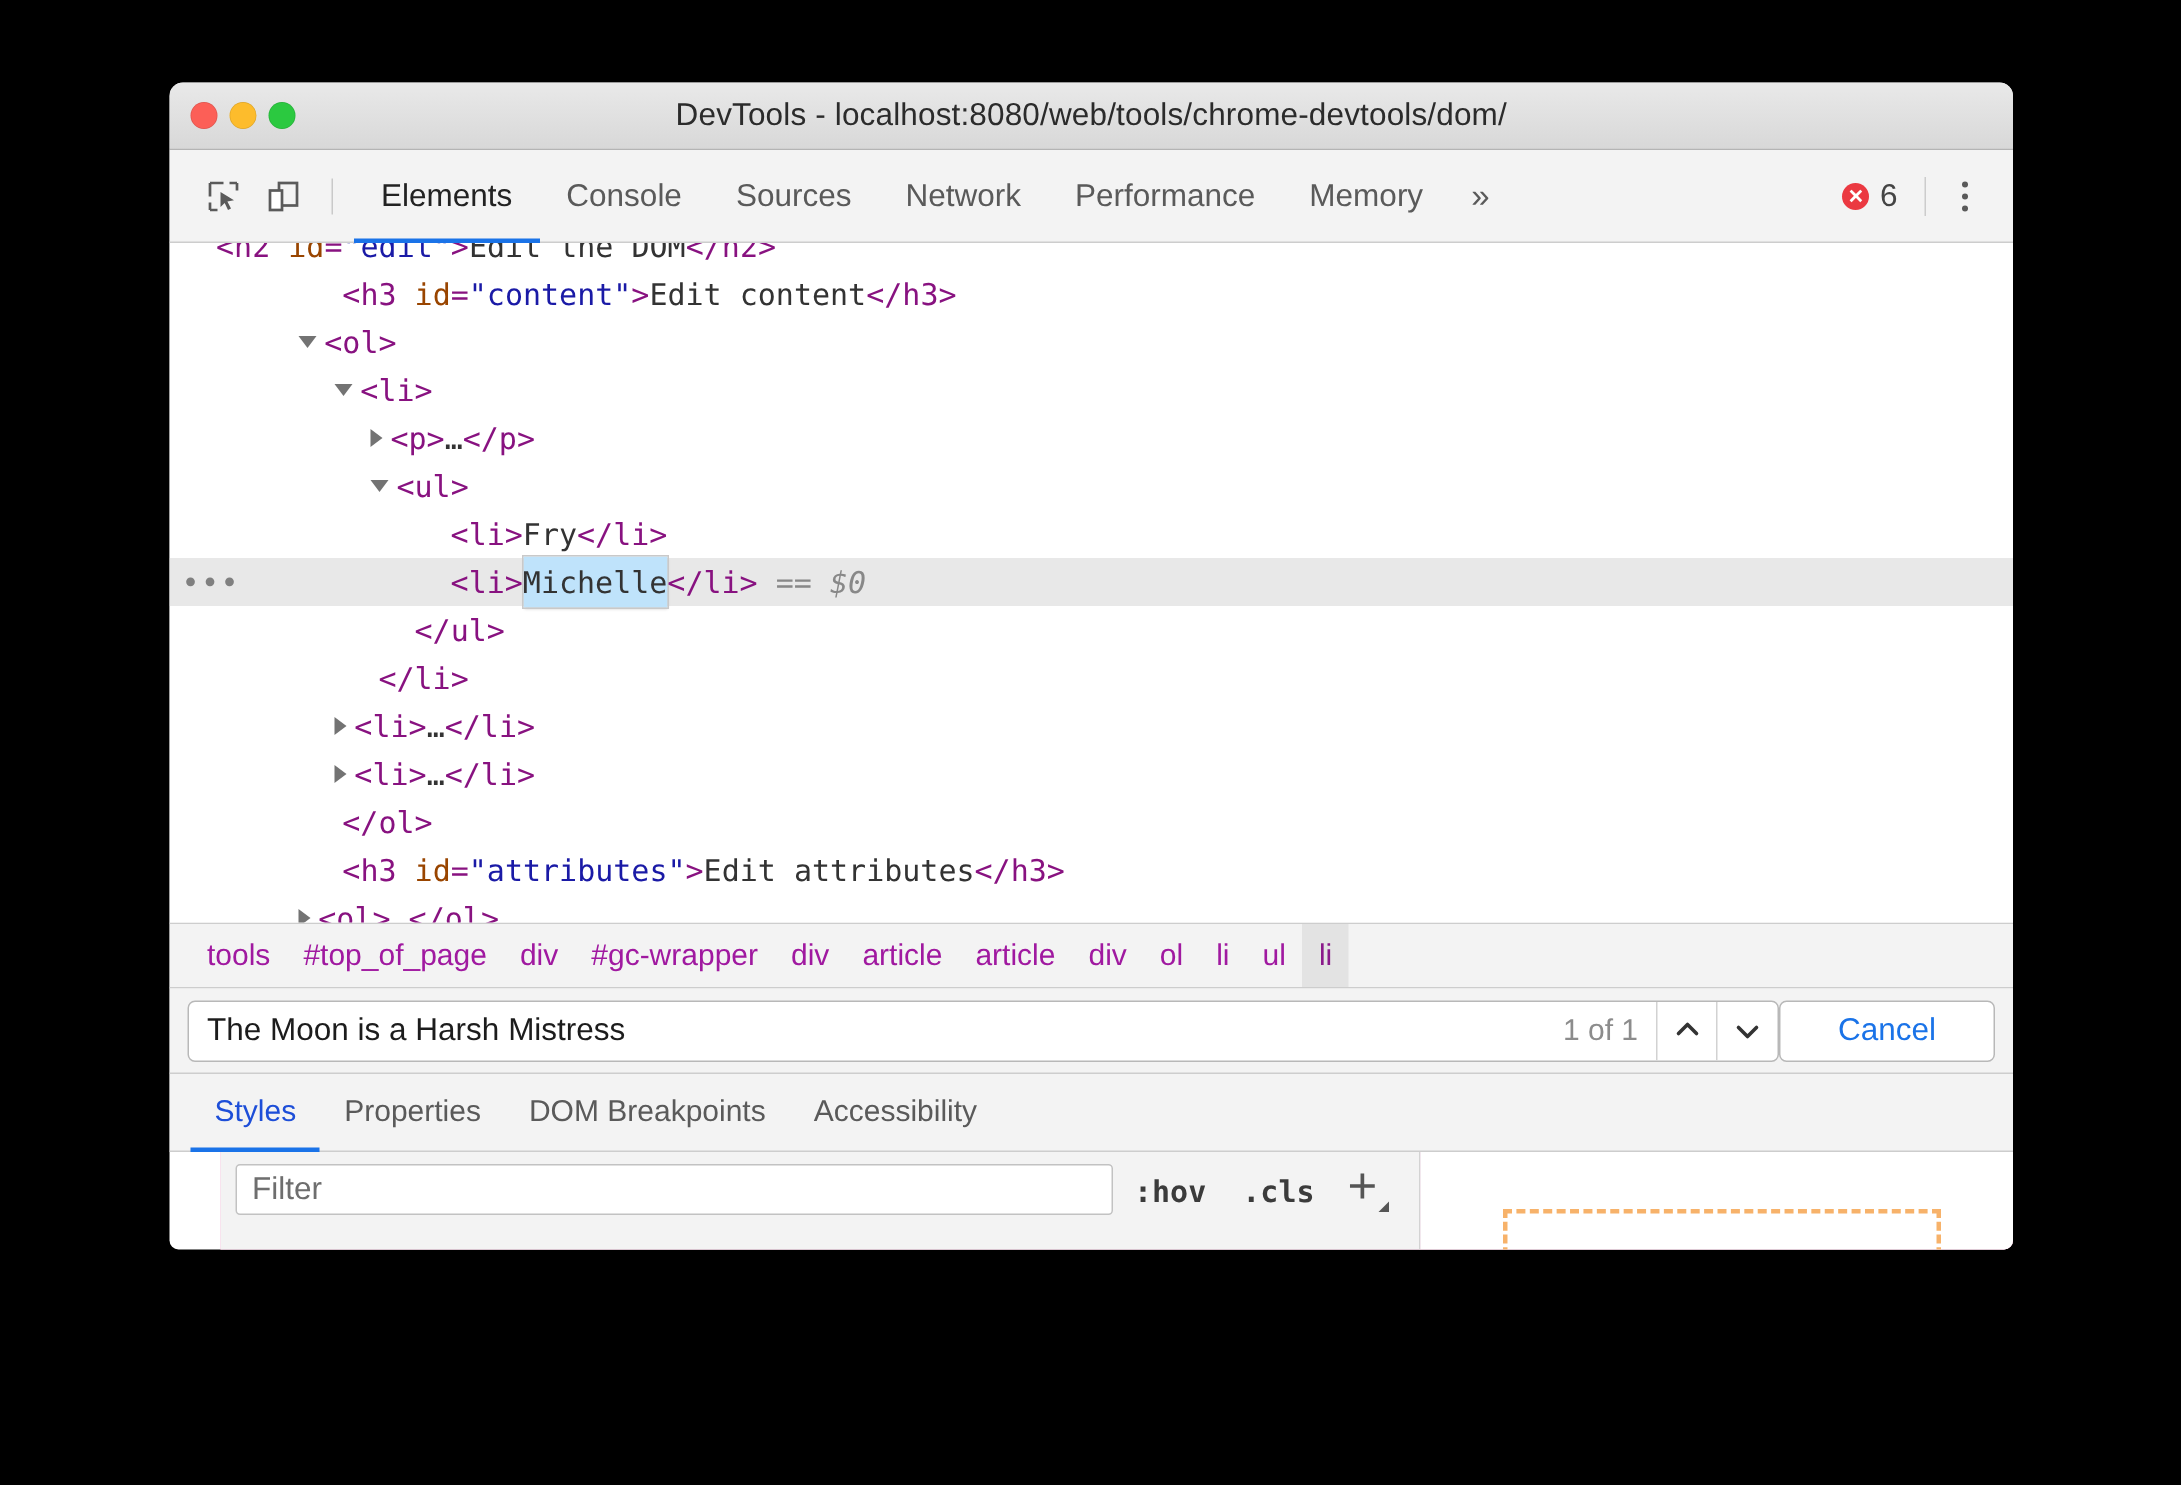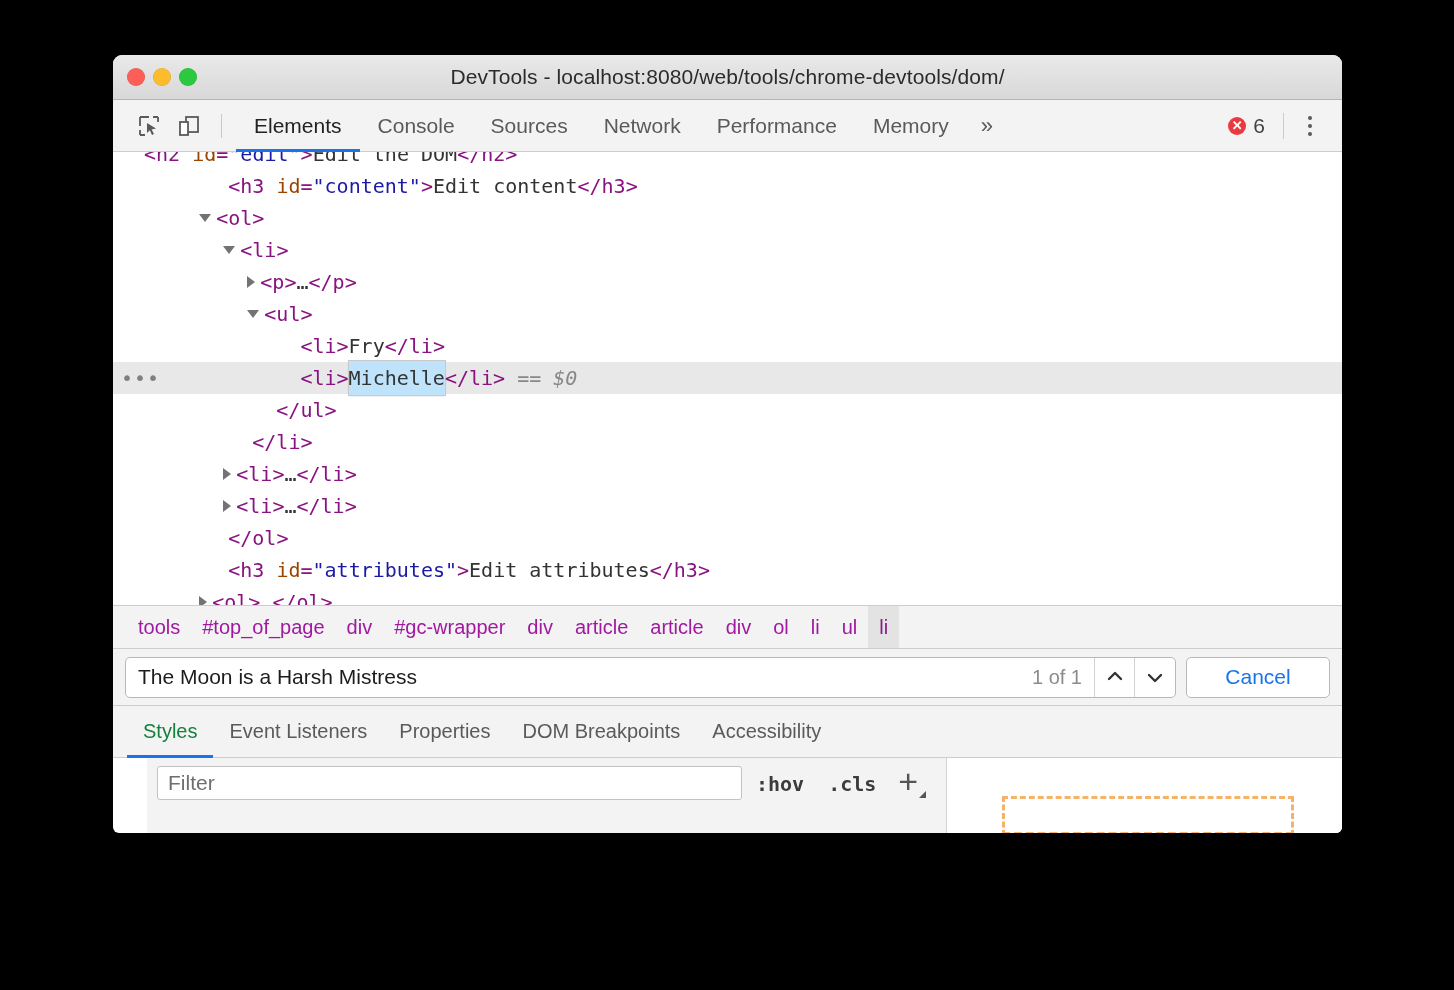--- a/index.html
+++ b/index.html
@@ -53,21 +53,21 @@
   .window-title {
     width: 100%;
     text-align: center;
     font-size: 21px;
     color: #2b2b2b;
     letter-spacing: 0.1px;
   }
 
   
   .dt-toolbar {
-    height: 52px;
+    height: 62px;
     background: #f3f3f3;
     border-bottom: 1px solid #cdcdcd;
     display: flex;
     align-items: center;
     padding: 0 12px 0 18px;
     position: relative;
   }
   .tb-icon {
     width: 36px; height: 36px;
     display: flex; align-items: center; justify-content: center;
@@ -204,21 +204,20 @@
   .crumb.active { background: #e3e3e3; color: #8a1a8a; }
 
   
   .searchbar {
     height: 57px;
     background: #f3f3f3;
     border-bottom: 1px solid #cdcdcd;
     display: flex;
     align-items: center;
     padding: 0 12px;
-    gap: 10px;
   }
   .search-wrap {
     flex: 1;
     height: 41px;
     background: #ffffff;
     border: 1px solid #b8b8b8;
     border-radius: 5px;
     display: flex;
     align-items: center;
     padding-left: 12px;
@@ -267,21 +266,21 @@
     padding-left: 14px;
   }
   .ptab {
     display: flex; align-items: center;
     padding: 0 16px;
     font-size: 20px;
     color: #5a5a5a;
     position: relative;
     white-space: nowrap;
   }
-  .ptab.active { color: #15803d; }
+  .ptab.active { color: #1d4ed8; }
   .ptab.active::after {
     content: "";
     position: absolute;
     left: 0; right: 0; bottom: -1px;
     height: 3px;
     background: #1a73e8;
   }
 
   
   .styles-pane {
@@ -489,23 +488,20 @@
     <div class="cancel-btn">
       <span>Cancel</span>
     </div>
   </div>
 
   <div class="panel-tabs" id="panel-tabs">
       <div class="ptab active">
         <span>Styles</span>
       </div>
       <div class="ptab">
-        <span>Event Listeners</span>
-      </div>
-      <div class="ptab">
         <span>Properties</span>
       </div>
       <div class="ptab">
         <span>DOM Breakpoints</span>
       </div>
       <div class="ptab">
         <span>Accessibility</span>
       </div>
     </div>
 

